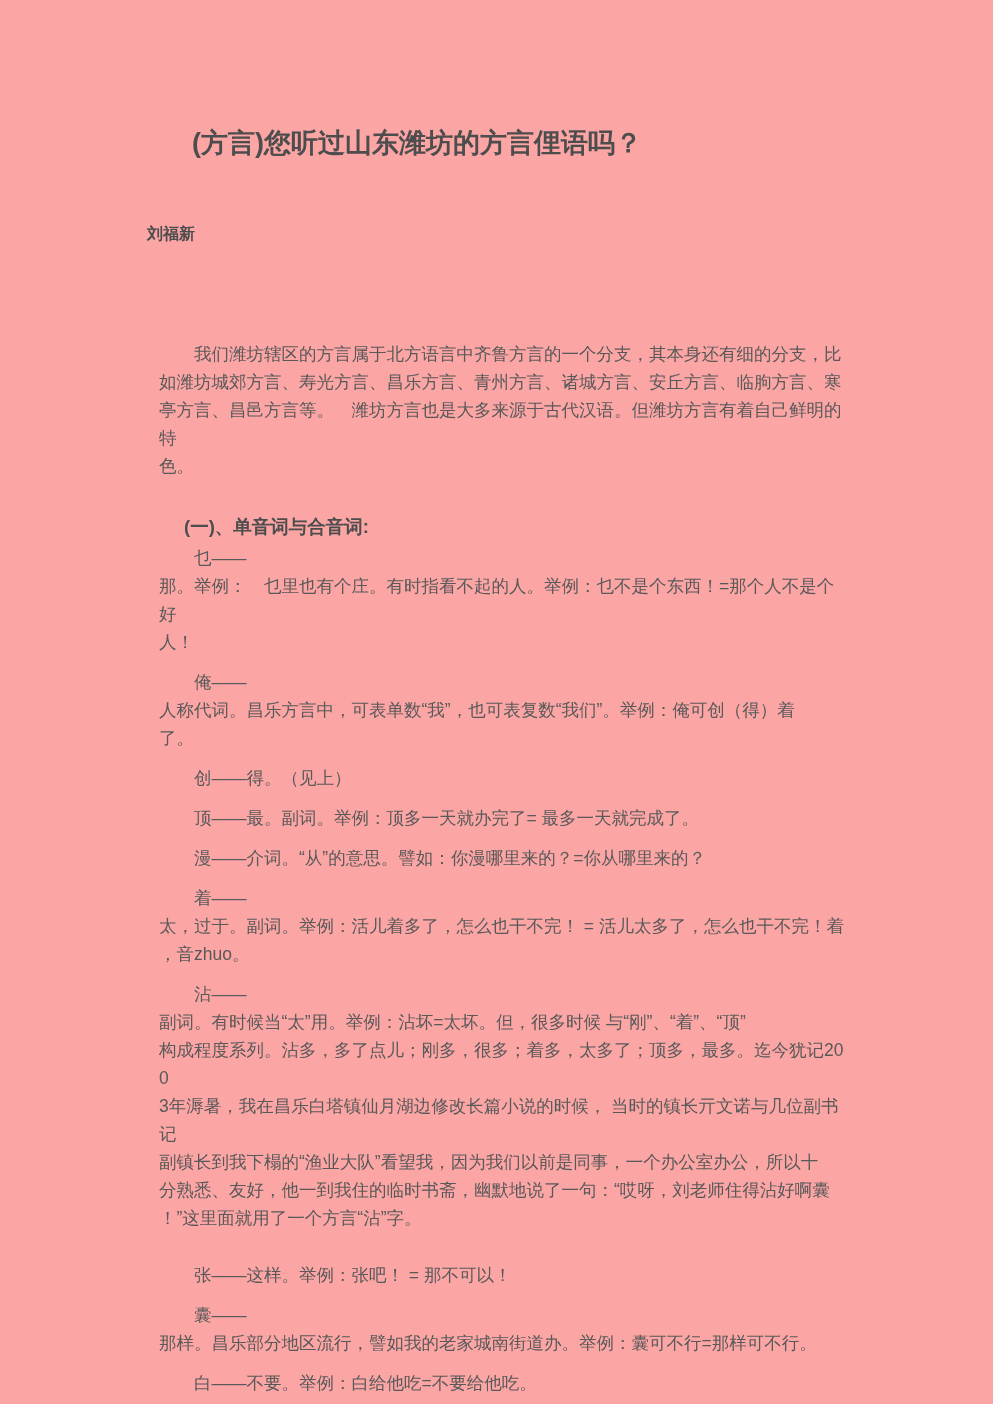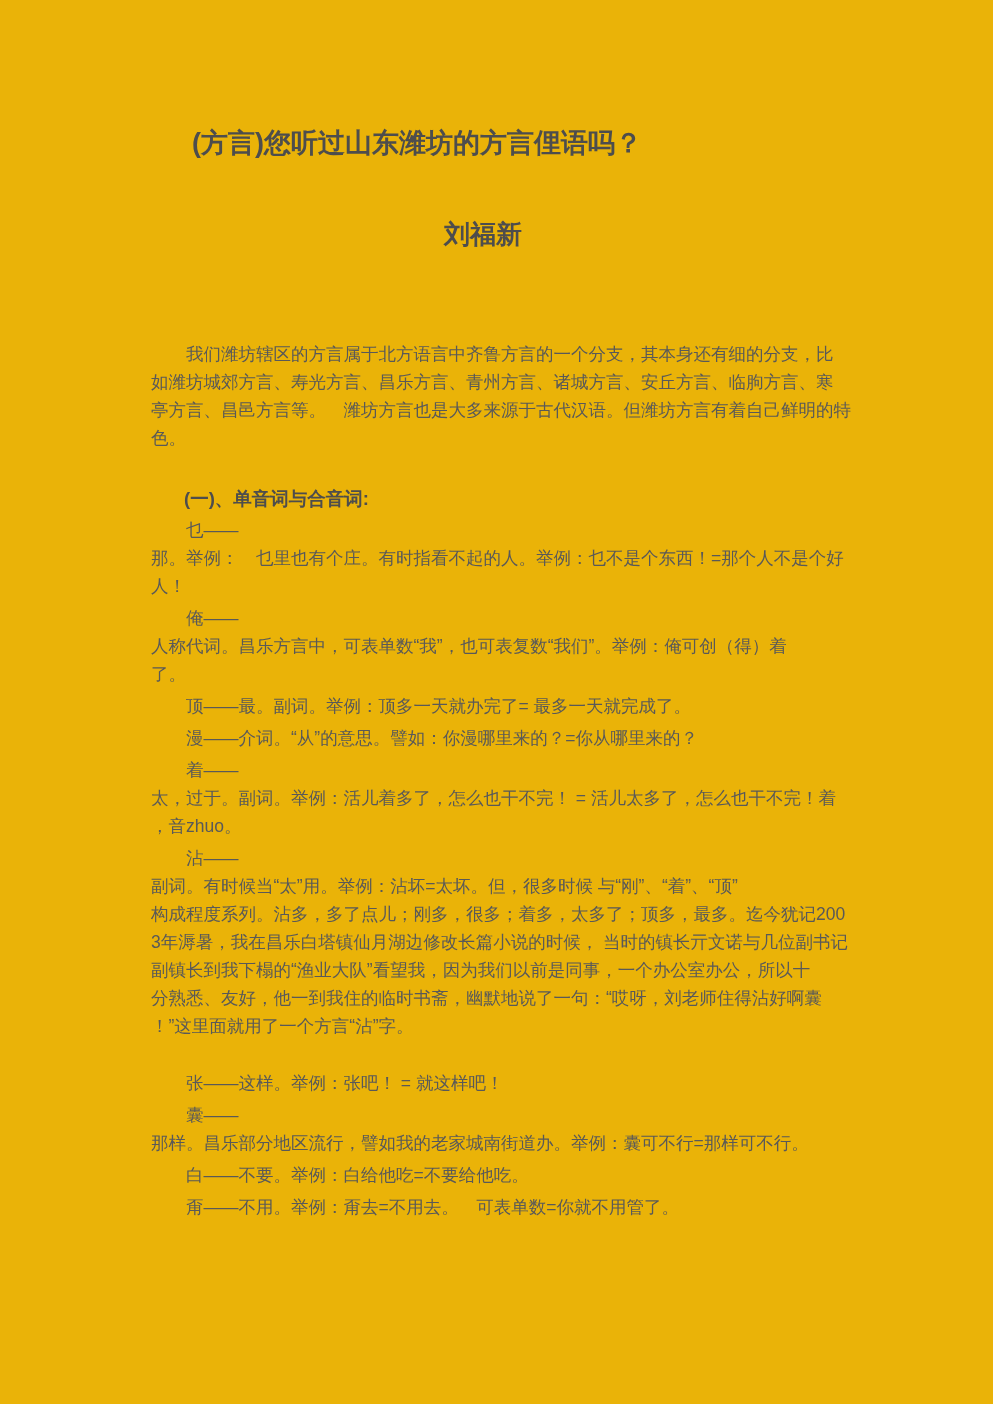--- a/index.html
+++ b/index.html
@@ -5,45 +5,45 @@
   html, body {
     margin: 0;
     padding: 0;
     background: #ffffff;
   }
   .page {
     position: relative;
     width: 993px;
     height: 1404px;
     box-sizing: border-box;
-    background: #eab308;
+    background: #fca5a5;
     padding: 126px 136px 0 147px;
     font-family: "Liberation Sans", sans-serif;
     color: #595959;
     overflow: hidden;
   }
   .title {
     margin: 0 0 0 45px;
     font-size: 27px;
     line-height: 34px;
     font-weight: bold;
     color: #4d4d4d;
     white-space: pre;
   }
   .author {
     margin: 59px 0 0 0;
     padding-right: 38px;
-    font-size: 26px;
+    font-size: 16px;
     line-height: 30px;
     font-weight: bold;
     color: #4d4d4d;
-    text-align: center;
+    text-align: left;
   }
   .para {
-    margin: 4px;
+    margin: 12px;
     font-size: 17.5px;
     line-height: 28px;
     text-indent: 2em;
     white-space: pre-wrap;
     word-break: break-all;
     overflow-wrap: break-word;
   }
   .intro {
     margin-top: 91px;
   }
@@ -83,39 +83,40 @@
   <h2 class="heading">(一)、单音词与合音词:</h2>
 
   <p class="para entry">乜——
 那。举例：　乜里也有个庄。有时指看不起的人。举例：乜不是个东西！=那个人不是个好
 人！</p>
 
   <p class="para entry">俺——
 人称代词。昌乐方言中，可表单数“我”，也可表复数“我们”。举例：俺可创（得）着
 了。</p>
 
+  <p class="para entry">创——得。（见上）</p>
 
   <p class="para entry">顶——最。副词。举例：顶多一天就办完了= 最多一天就完成了。</p>
 
   <p class="para entry">漫——介词。“从”的意思。譬如：你漫哪里来的？=你从哪里来的？</p>
 
   <p class="para entry">着——
 太，过于。副词。举例：活儿着多了，怎么也干不完！ = 活儿太多了，怎么也干不完！着
 ，音zhuo。</p>
 
 
   <p class="para entry">沾——
 副词。有时候当“太”用。举例：沾坏=太坏。但，很多时候 与“刚”、“着”、“顶”
 构成程度系列。沾多，多了点儿；刚多，很多；着多，太多了；顶多，最多。迄今犹记200
 3年溽暑，我在昌乐白塔镇仙月湖边修改长篇小说的时候， 当时的镇长亓文诺与几位副书记
 副镇长到我下榻的“渔业大队”看望我，因为我们以前是同事，一个办公室办公，所以十
 分熟悉、友好，他一到我住的临时书斋，幽默地说了一句：“哎呀，刘老师住得沾好啊囊
 ！”这里面就用了一个方言“沾”字。</p>
 
-  <p class="para entry entry-gap">张——这样。举例：张吧！ = 就这样吧！</p>
+  <p class="para entry entry-gap">张——这样。举例：张吧！ = 那不可以！</p>
 
   <p class="para entry">囊——
 那样。昌乐部分地区流行，譬如我的老家城南街道办。举例：囊可不行=那样可不行。</p>
 
 
   <p class="para entry entry-tight">白——不要。举例：白给他吃=不要给他吃。</p>
 
   <p class="para entry entry-tight">甭——不用。举例：甭去=不用去。　可表单数=你就不用管了。</p>
 
 </div>

